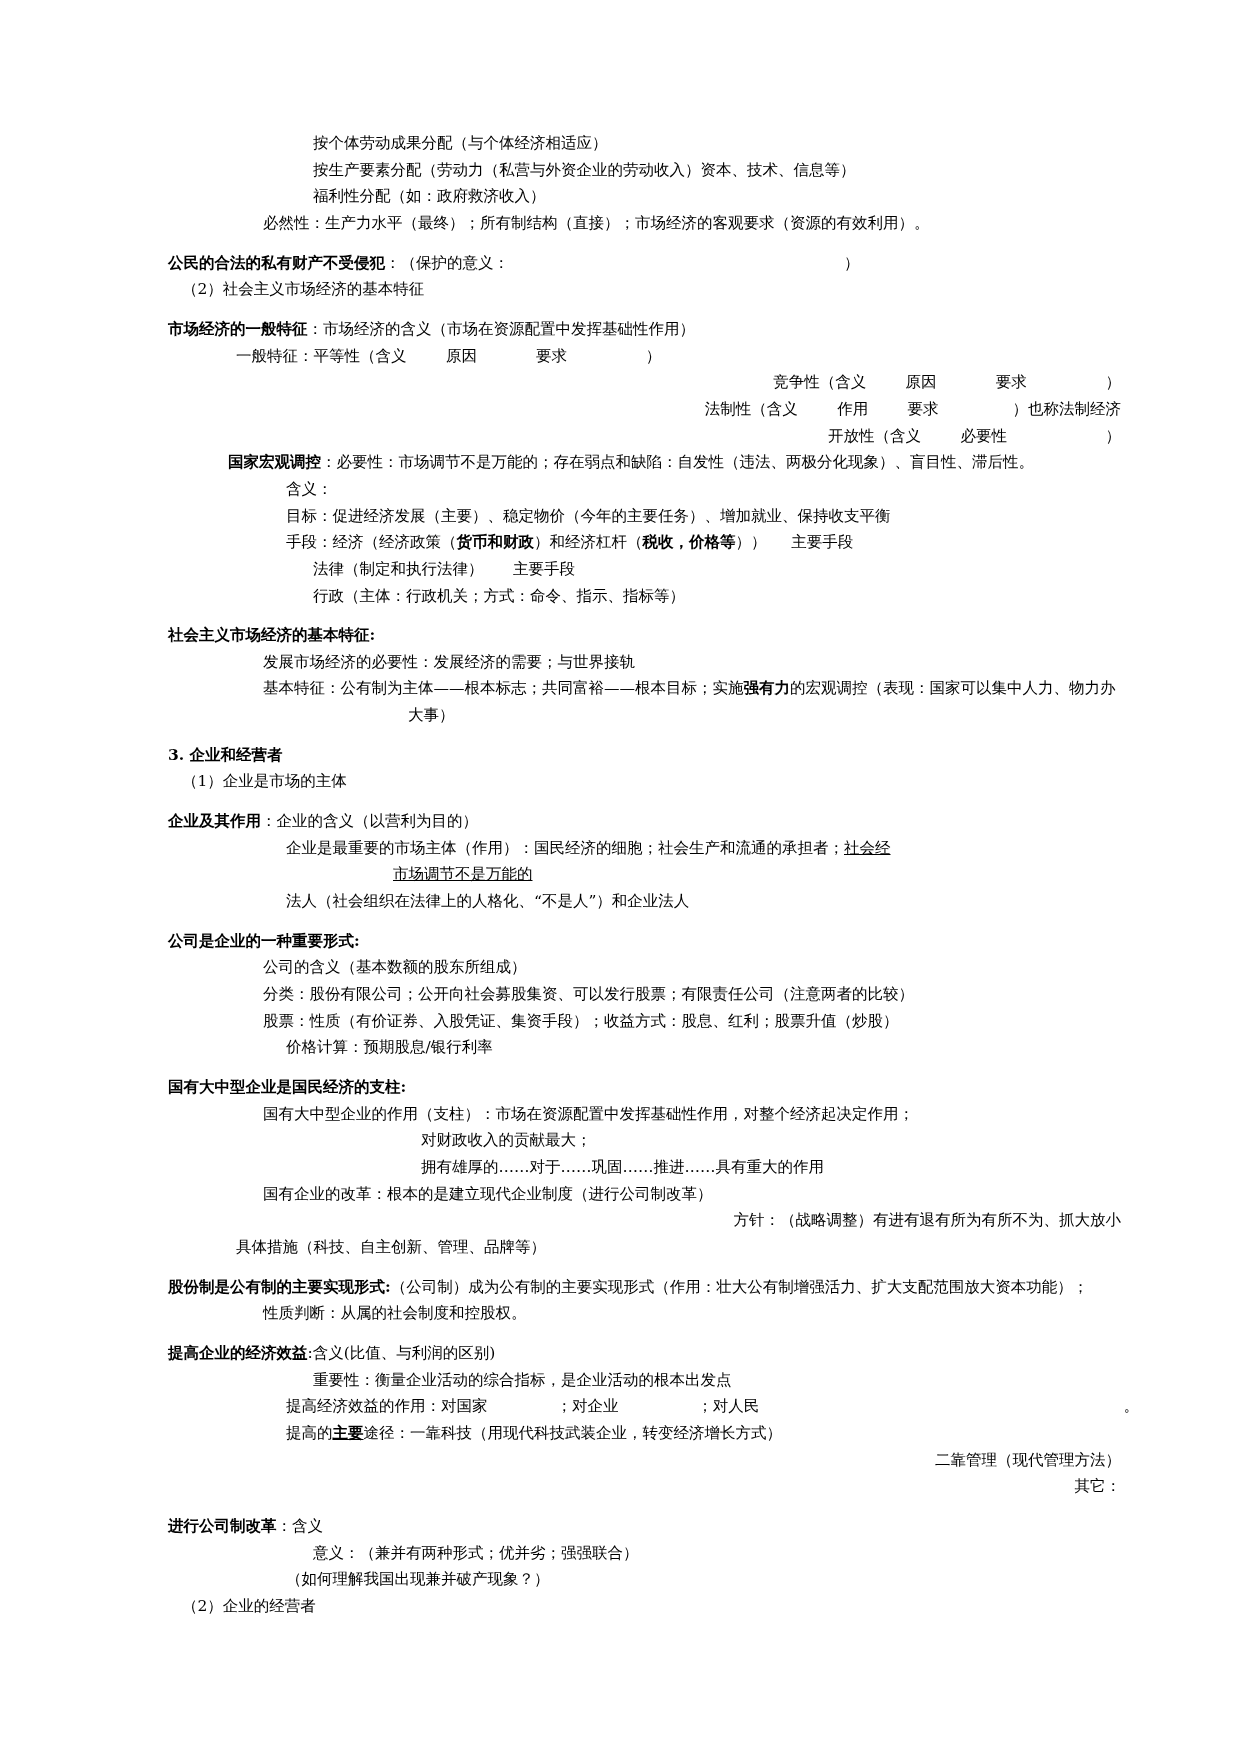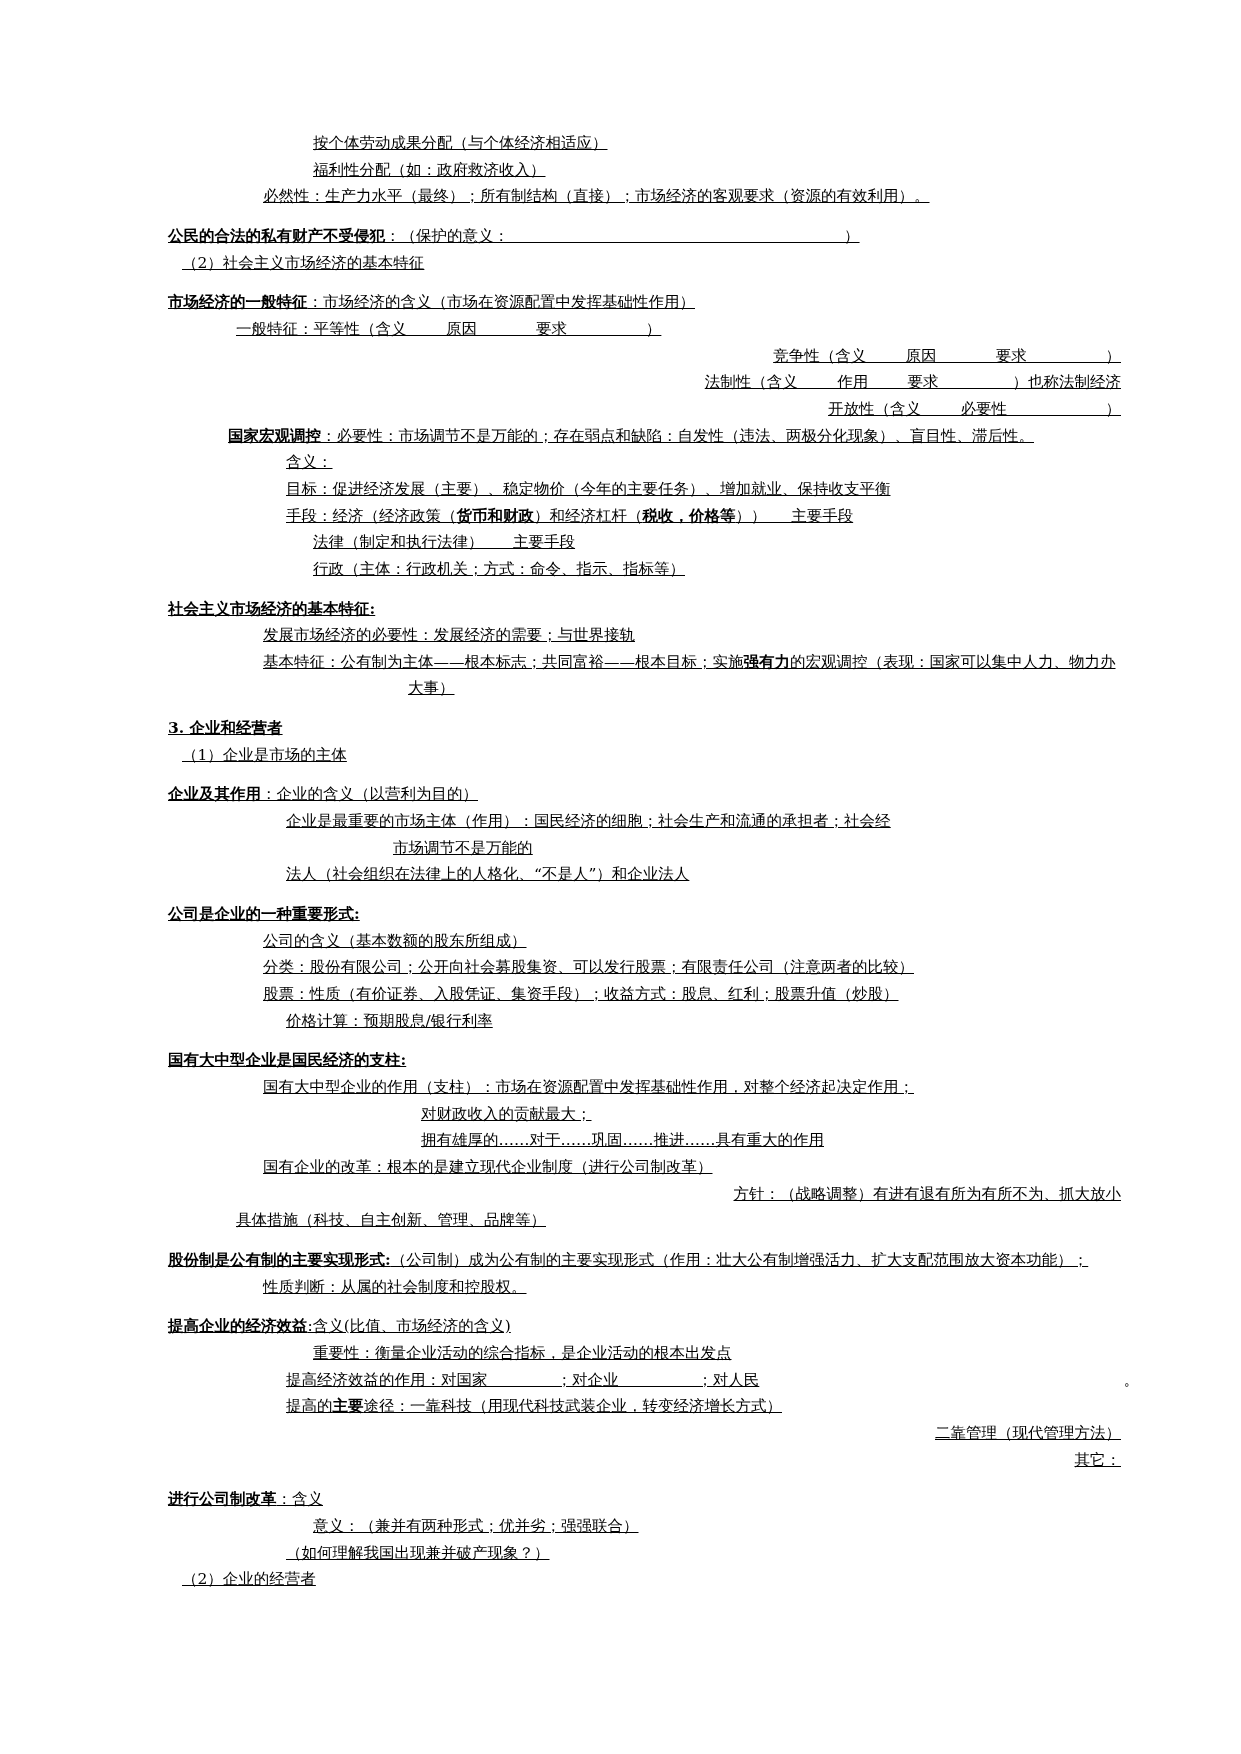--- a/index.html
+++ b/index.html
@@ -12,21 +12,20 @@
     color: #000000;
   }
   .page {
     width: 1241px;
     height: 1708px;
     position: relative;
     box-sizing: border-box;
     padding: 130px 120px 60px 168px;
     background: #ffffff;
     overflow: hidden;
-    text-decoration: underline;
   }
   .doc {
     font-size: 15.5px;
     line-height: 1.72;
   }
   .ln {
     white-space: pre-wrap;
     position: relative;
   }
   .b { font-weight: bold; }
@@ -44,20 +43,21 @@
   .i9  { margin-left: 253px; }
   .wrapind2 { padding-left: 145px; text-indent: -145px; }
   .dot-right { float: right; margin-right: -18px; }
 </style>
 </head>
 <body>
 
 <div class="page">
   <div class="doc" id="doc">
       <div class="ln i5"><span>按个体劳动成果分配（与个体经济相适应）</span></div>
+      <div class="ln i5"><span>按生产要素分配（劳动力（私营与外资企业的劳动收入）资本、技术、信息等）</span></div>
       <div class="ln i5"><span>福利性分配（如：政府救济收入）</span></div>
       <div class="ln i3"><span>必然性：生产力水平（最终）；所有制结构（直接）；市场经济的客观要求（资源的有效利用）。</span></div>
       <div class="ln i0"><span class="b">公民的合法的私有财产不受侵犯</span><span>：（保护的意义：</span><span>                                                                    ）</span></div>
       <div class="ln i1"><span>（2）社会主义市场经济的基本特征</span></div>
       <div class="ln i0"><span class="b">市场经济的一般特征</span><span>：市场经济的含义（市场在资源配置中发挥基础性作用）</span></div>
       <div class="ln i6"><span>一般特征：平等性（含义        原因            要求                ）</span></div>
       <div class="ln i7"><span>竞争性（含义        原因            要求                ）</span></div>
       <div class="ln i7"><span>法制性（含义        作用        要求               ）也称法制经济</span></div>
       <div class="ln i7"><span>开放性（含义        必要性                    ）</span></div>
       <div class="ln i2 wrapind2"><span class="b">国家宏观调控</span><span>：必要性：市场调节不是万能的；存在弱点和缺陷：自发性（违法、两极分化现象）、盲目性、滞后性。</span></div>
@@ -82,21 +82,21 @@
       <div class="ln i4"><span>价格计算：预期股息/银行利率</span></div>
       <div class="ln i0"><span class="b">国有大中型企业是国民经济的支柱:</span></div>
       <div class="ln i3"><span>国有大中型企业的作用（支柱）：市场在资源配置中发挥基础性作用，对整个经济起决定作用；</span></div>
       <div class="ln i9"><span>对财政收入的贡献最大；</span></div>
       <div class="ln i9"><span>拥有雄厚的……对于……巩固……推进……具有重大的作用</span></div>
       <div class="ln i3"><span>国有企业的改革：根本的是建立现代企业制度（进行公司制改革）</span></div>
       <div class="ln i7"><span>方针：（战略调整）有进有退有所为有所不为、抓大放小</span></div>
       <div class="ln i6"><span>具体措施（科技、自主创新、管理、品牌等）</span></div>
       <div class="ln i0 wrapind2"><span class="b">股份制是公有制的主要实现形式:</span><span>（公司制）成为公有制的主要实现形式（作用：壮大公有制增强活力、扩大支配范围放大资本功能）；</span></div>
       <div class="ln i3"><span>性质判断：从属的社会制度和控股权。</span></div>
-      <div class="ln i0"><span class="b">提高企业的经济效益</span><span>:含义(比值、市场经济的含义)</span></div>
+      <div class="ln i0"><span class="b">提高企业的经济效益</span><span>:含义(比值、与利润的区别)</span></div>
       <div class="ln i5"><span>重要性：衡量企业活动的综合指标，是企业活动的根本出发点</span></div>
       <div class="ln i4"><span>提高经济效益的作用：对国家              ；对企业                ；对人民</span><span class="dot-right">。</span></div>
       <div class="ln i4"><span>提高的</span><span class="b u">主要</span><span>途径：一靠科技（用现代科技武装企业，转变经济增长方式）</span></div>
       <div class="ln i7"><span>二靠管理（现代管理方法）</span></div>
       <div class="ln i7"><span>其它：</span></div>
       <div class="ln i0"><span class="b">进行公司制改革</span><span>：含义</span></div>
       <div class="ln i5"><span>意义：（兼并有两种形式；优并劣；强强联合）</span></div>
       <div class="ln i4"><span>（如何理解我国出现兼并破产现象？）</span></div>
       <div class="ln i1"><span>（2）企业的经营者</span></div>
     </div>

